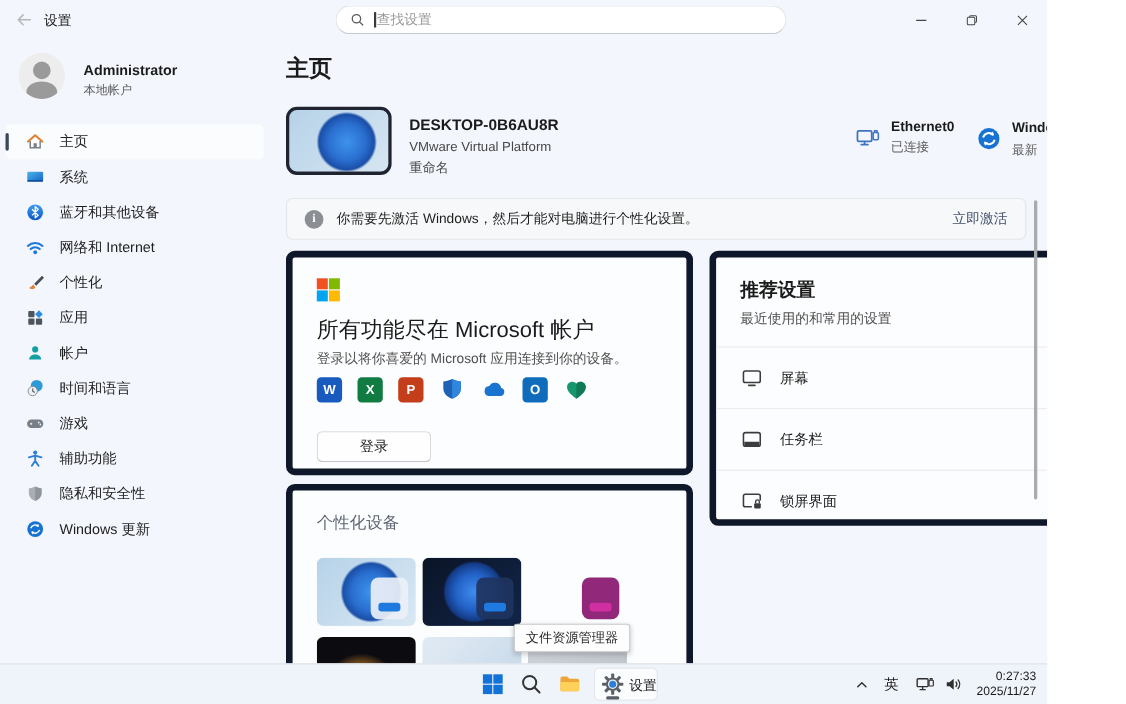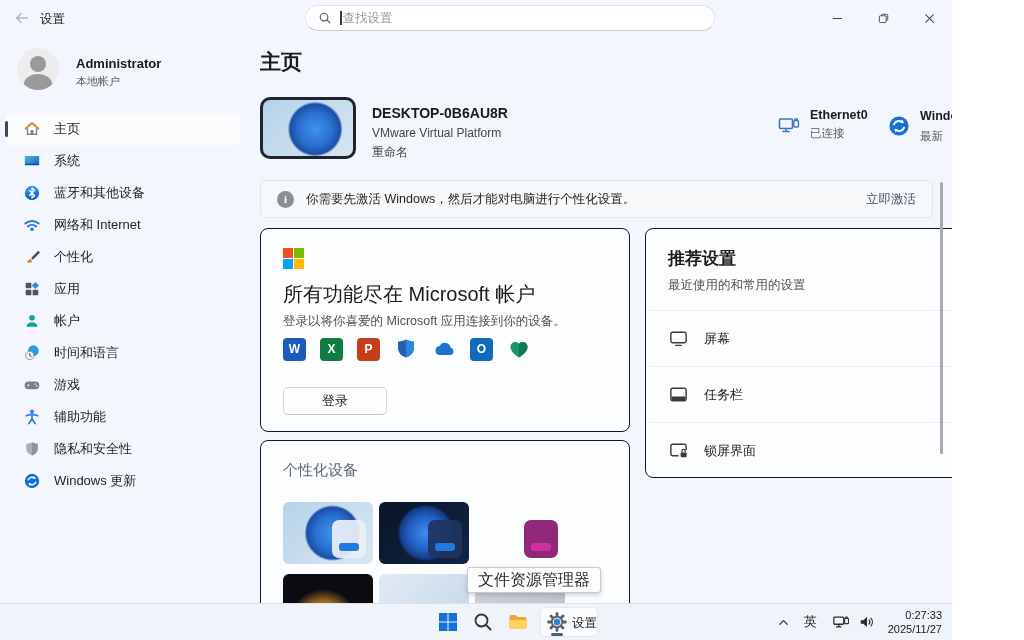--- a/index.html
+++ b/index.html
@@ -47,21 +47,21 @@
   .status .s-title{font-size:12.5px;font-weight:bold;white-space:nowrap;}
   .status .s-sub{font-size:11.5px;color:#5d5d5d;margin-top:4px;}
   .status.eth{left:527px;}
   .status.upd{left:637px;}
 
   .banner{position:absolute;left:10px;right:19px;top:144px;height:38px;background:#f7f8f9;border:1px solid #e4e5e8;border-radius:6px;display:flex;align-items:center;box-sizing:border-box;padding:0 16px;}
   .info-ic{width:17px;height:17px;border-radius:50%;background:#8b8f94;color:#fff;font-size:11px;font-weight:bold;display:flex;align-items:center;justify-content:center;font-family:"Liberation Serif",serif;flex:0 0 17px;}
   .banner-text{font-size:12.5px;margin-left:12px;color:#1f1f1f;}
   .banner-action{margin-left:auto;font-size:12.5px;color:#41506b;}
 
-  .card{position:absolute;background:#fcfdfe;border:1px solid #0f172a;border-radius:8px;box-sizing:border-box;}
+  .card{position:absolute;background:#fcfdfe;border:6px solid #0f172a;border-radius:8px;box-sizing:border-box;}
   .card-ms{left:10px;top:192px;width:370px;height:204px;}
   .ms-logo{position:absolute;left:22px;top:19px;width:21px;height:21px;display:grid;grid-template-columns:10px 10px;grid-gap:1px;}
   .ms-logo i{width:10px;height:10px;}
   .ms-title{position:absolute;left:22px;top:52px;font-size:20px;font-weight:400;}
   .ms-sub{position:absolute;left:22px;top:84px;font-size:12.5px;color:#4f4f4f;}
   .ms-apps{position:absolute;left:22px;top:108px;display:flex;gap:14px;align-items:center;}
   .app-tile{width:23px;height:23px;border-radius:4px;color:#fff;font-weight:bold;font-size:12px;display:flex;align-items:center;justify-content:center;}
   .app-svg{width:24px;height:24px;}
   .signin-btn{position:absolute;left:22px;top:158px;width:102px;height:26px;background:#fefefe;border:1px solid #d7d7da;border-bottom-color:#c3c3c7;border-radius:5px;font-size:13px;display:flex;align-items:center;justify-content:center;}
 
@@ -86,21 +86,21 @@
   .rec-sub{position:absolute;left:22px;top:48px;font-size:12.5px;color:#4f4f4f;}
   .rec-rows{position:absolute;left:0;right:0;top:81px;}
   .rec-row{height:55px;border-top:1px solid #ececef;display:flex;align-items:center;padding:0 16px 0 22px;}
   .rec-ic{width:21px;height:21px;margin-right:15px;}
   .rec-label{font-size:13px;}
   .rec-chev{margin-left:auto;width:15px;height:15px;}
 
   .scrollbar{position:absolute;right:9px;top:182px;width:3px;height:272px;border-radius:3px;background:#a9abae;}
 
   
-  .tooltip{position:absolute;left:467px;top:567px;height:24px;padding:0 10px;background:#fdfdfd;border:1px solid #c9c9c9;border-radius:3px;display:flex;align-items:center;font-size:16px;color:#2a2a2a;box-shadow:0 2px 5px rgba(0,0,0,.18);z-index:60;}
+  .tooltip{position:absolute;left:467px;top:567px;height:24px;padding:0 10px;background:#fdfdfd;border:1px solid #c9c9c9;border-radius:3px;display:flex;align-items:center;font-size:12px;color:#2a2a2a;box-shadow:0 2px 5px rgba(0,0,0,.18);z-index:60;}
 
   
   .taskbar{position:absolute;left:0;right:0;bottom:0;height:36px;background:#eff3fa;border-top:1px solid #dde1e9;z-index:50;}
   .tb-icon{position:absolute;top:7px;width:22px;height:22px;}
   .tb-start{left:437px;} .tb-search{left:472px;} .tb-folder{left:507px;}
   .tb-settings{position:absolute;left:540px;top:3px;width:58px;height:30px;background:#fafcfe;border:1px solid #e4e7ec;border-radius:5px;box-sizing:border-box;}
   .tb-settings .gear{position:absolute;left:5px;top:3px;width:22px;height:22px;}
   .tb-settings .tb-label{position:absolute;left:31px;top:7px;font-size:12.5px;}
   .tb-indicator{position:absolute;left:10px;bottom:0px;width:12px;height:3px;border-radius:2px;background:#565d68;}
   .tray{position:absolute;right:0;top:0;height:36px;display:flex;align-items:center;}

